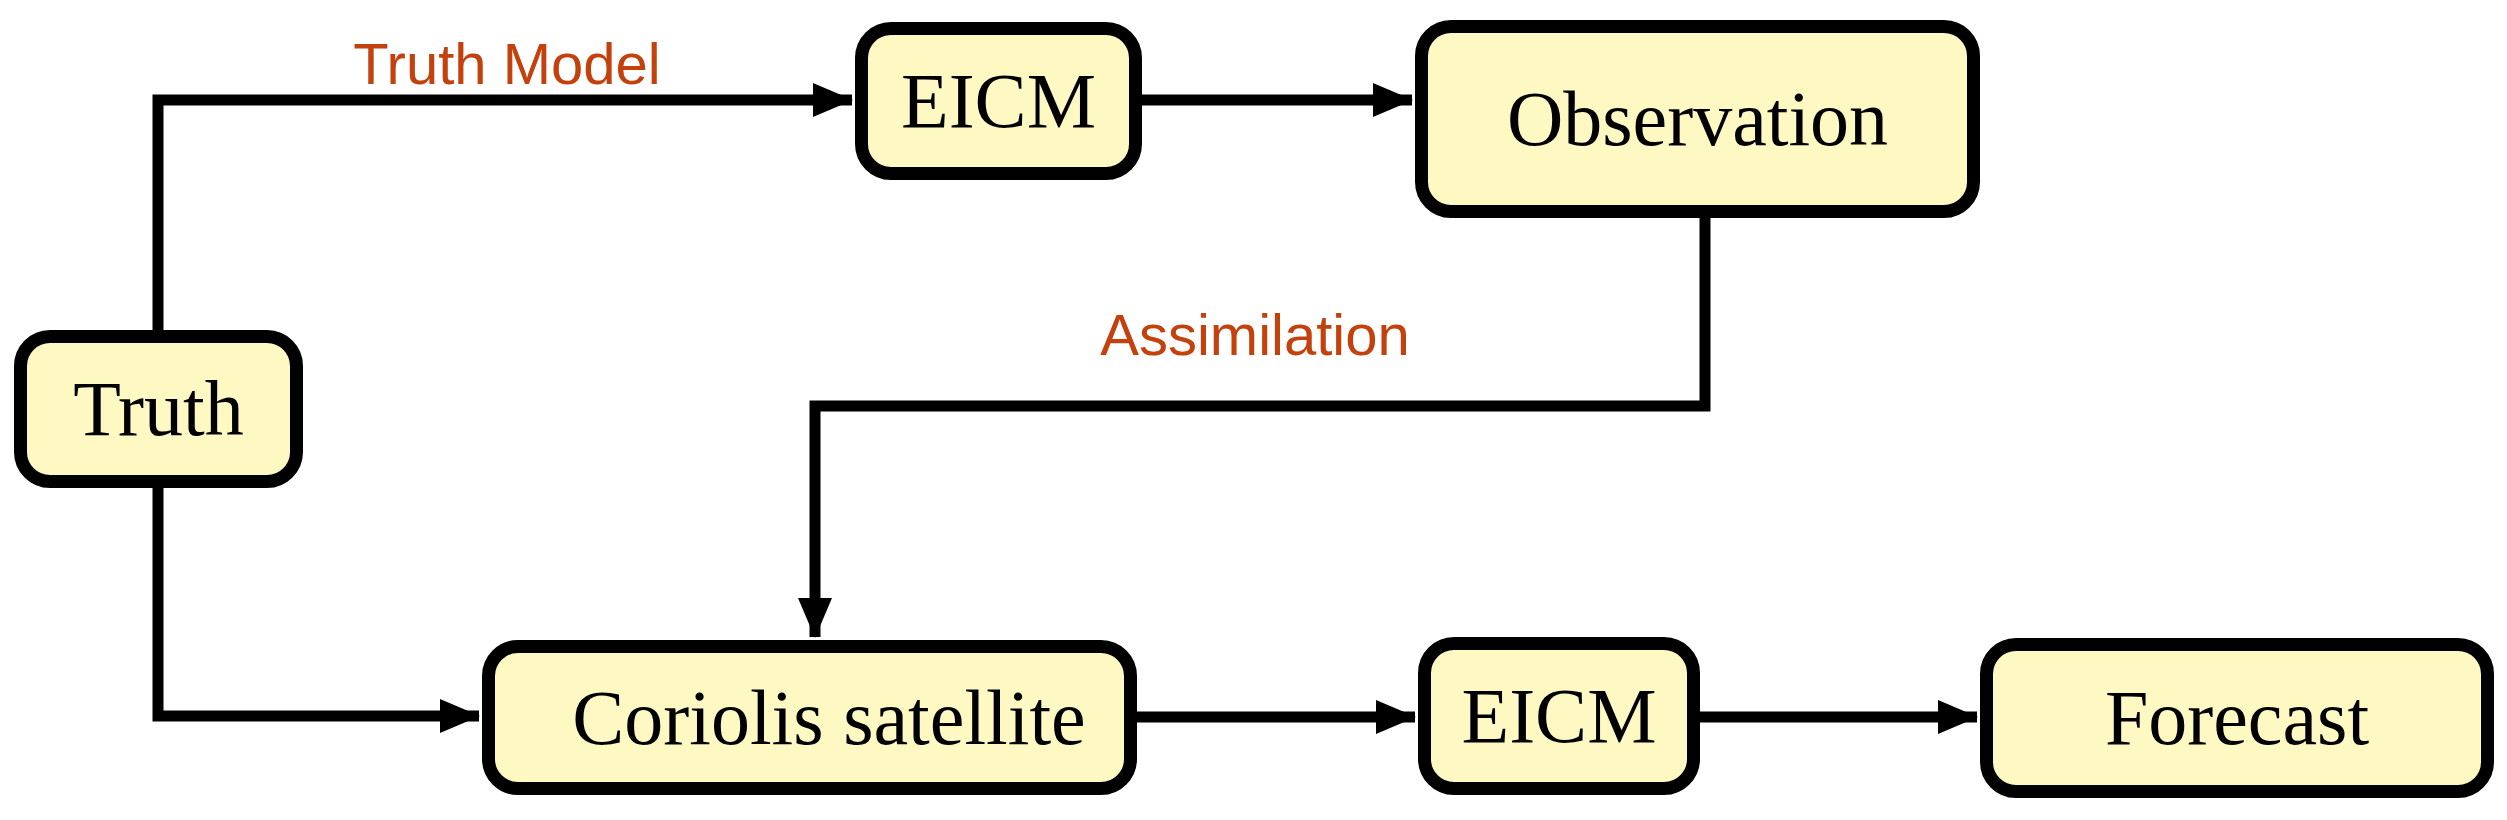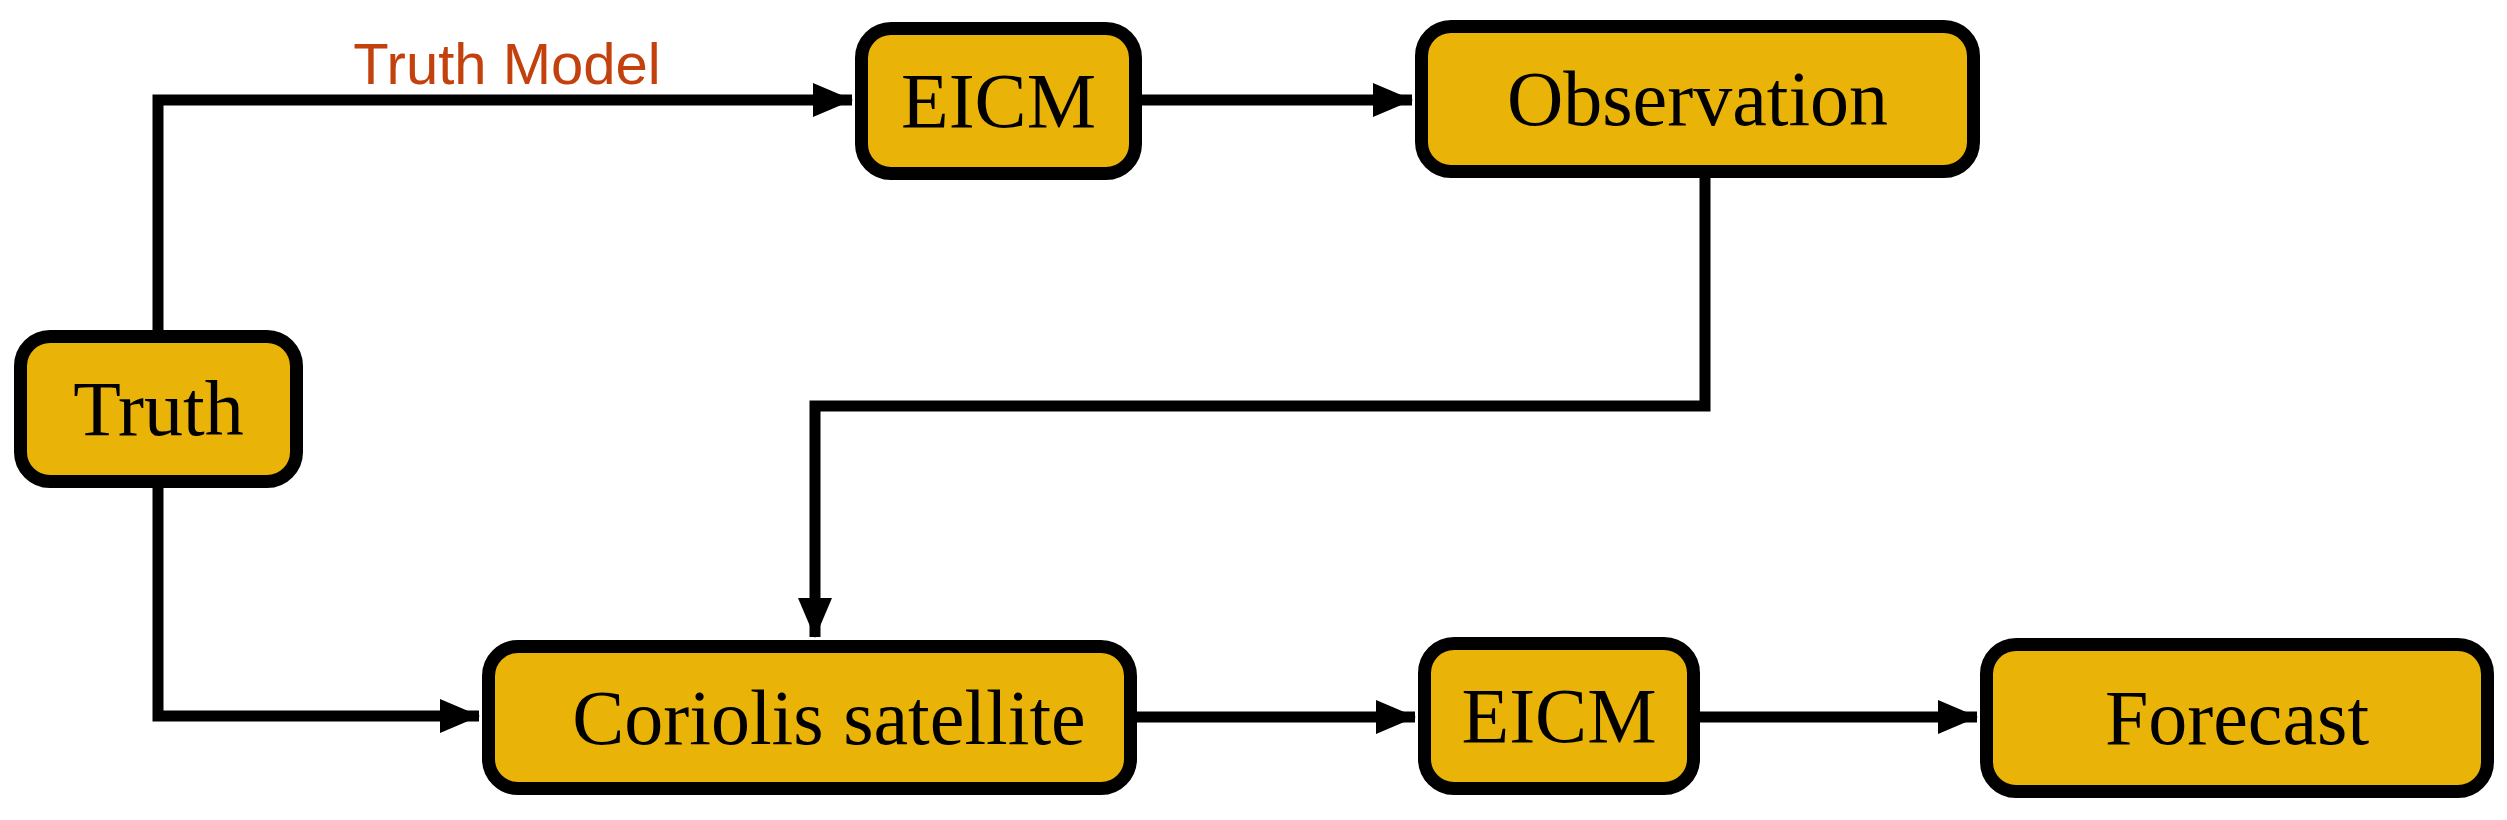--- a/index.html
+++ b/index.html
@@ -25,35 +25,35 @@
   .edge {
     fill: none;
     stroke: #000000;
     stroke-width: 11;
     stroke-linejoin: miter;
     stroke-linecap: butt;
   }
   .node {
     position: absolute;
     box-sizing: border-box;
-    background: #eab308;
+    background: #fef9c3;
     border: 13px solid #000000;
     border-radius: 36px;
     display: flex;
     align-items: center;
     justify-content: center;
     font-family: "Liberation Serif", serif;
     font-size: 78px;
     line-height: 1;
     color: #000000;
     white-space: nowrap;
   }
   #n-start        { left: 14px;   top: 330px; width: 289px; height: 158px; }
   #n-eicm-top     { left: 855px;  top: 22px;  width: 287px; height: 158px; }
-  #n-observation  { left: 1415px; top: 20px;  width: 565px; height: 158px; }
+  #n-observation  { left: 1415px; top: 20px;  width: 565px; height: 198px; }
   #n-coriolis     { left: 482px;  top: 640px; width: 655px; height: 155px; padding-left: 39px; }
   #n-eicm-bottom  { left: 1418px; top: 637px; width: 282px; height: 158px; }
   #n-forecast     { left: 1980px; top: 638px; width: 514px; height: 160px; }
   .edge-label {
     position: absolute;
     transform: translate(-50%, -50%);
     font-family: "Liberation Sans", sans-serif;
     font-size: 58px;
     line-height: 1;
     color: #c2410c;
@@ -102,14 +102,15 @@
   <div class="node" id="n-eicm-bottom">
     <span>EICM</span>
   </div>
 
   <div class="node" id="n-forecast">
     <span>Forecast</span>
   </div>
 
   <div class="edge-label" id="l-truth-model">Truth Model</div>
 
+  <div class="edge-label" id="l-assimilation">Assimilation</div>
 
 </div>
 
 </body></html>

